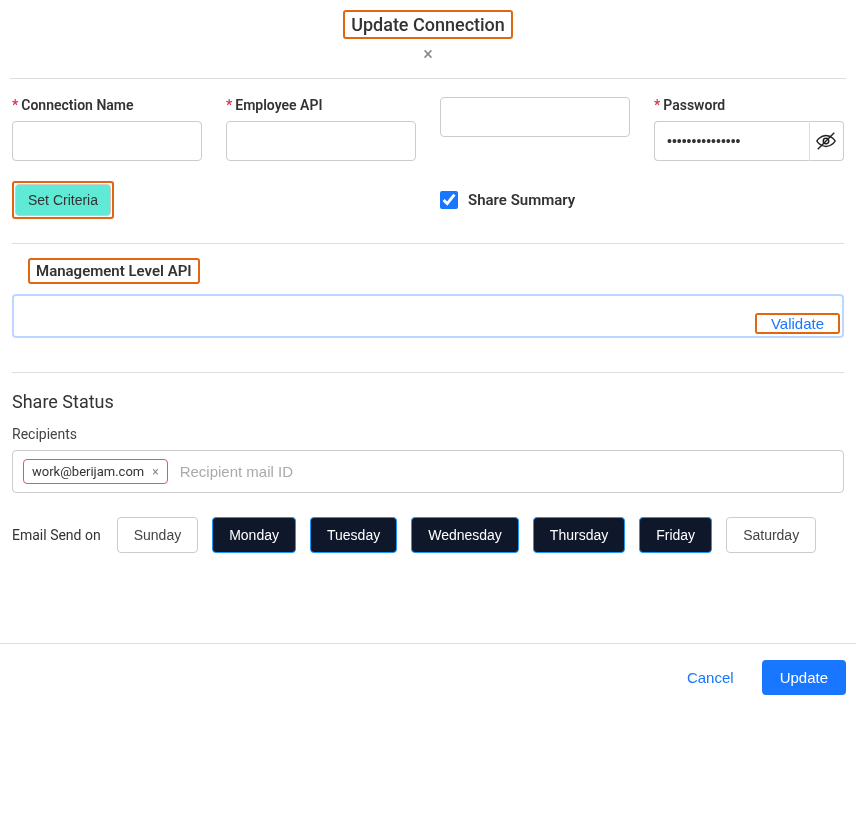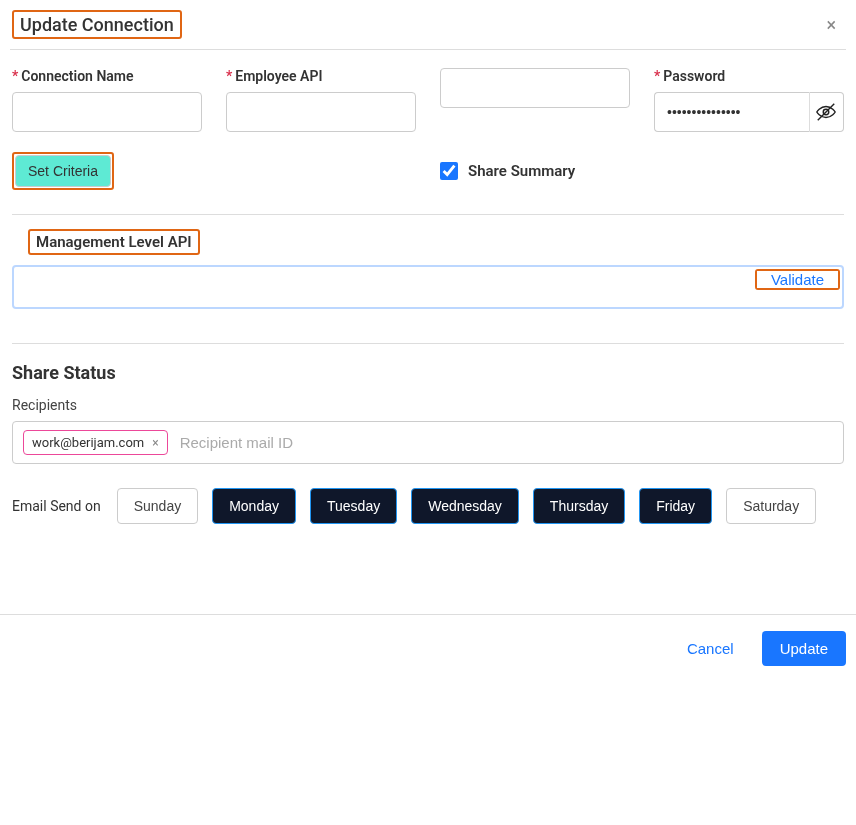--- a/index.html
+++ b/index.html
@@ -1,18 +1,18 @@
 <!DOCTYPE html>
 <html><head>
   <meta charset="utf-8">
   <style>
     * { box-sizing: border-box; margin: 0; padding: 0; }
     body { font-family: -apple-system, BlinkMacSystemFont, "Segoe UI", Roboto, Arial, sans-serif; background: #fff; color: #333; width: 856px; }
     .modal { padding: 0 10px; }
-    .modal-header { display: flex; justify-content: space-between; align-items: center; padding: 10px 2px 10px 2px; border-bottom: 1px solid #ddd; }
+    .modal-header { display: flex; justify-content: space-between; align-items: center; padding: 10px 2px 10px 2px; border-bottom: 1px solid #ddd; flex-direction: column; }
     .modal-title { font-size: 18px; font-weight: 500; color: #333; }
     .hl-box { border: 2.5px solid #e06614; border-radius: 3px; padding: 2px 6px; display: inline-block; }
     .close-x { color: #888; font-size: 18px; cursor: pointer; padding: 4px 8px; }
 
     .form-grid { display: grid; grid-template-columns: 1fr 1fr 1fr 1fr; column-gap: 24px; row-gap: 24px; padding: 18px 2px 0 2px; }
     .field-label { font-size: 14px; font-weight: 600; color: #333; margin-bottom: 8px; display: block; }
     .req { color: #d9304c; margin-right: 3px; }
     .text-input { width: 100%; height: 40px; border: 1px solid #ccc; border-radius: 4px; padding: 0 12px; font-size: 14px; color: #333; background: #fff; }
     .text-input.blurred { color: transparent; text-shadow: 0 0 8px rgba(0,0,0,0.25); }
     .pwd-wrap { position: relative; display: flex; }
@@ -27,29 +27,29 @@
 
     .chk-row { display: flex; align-items: center; gap: 10px; }
     .chk { width: 18px; height: 18px; accent-color: #1976ff; cursor: pointer; }
     .chk-label { font-size: 15px; font-weight: 600; color: #333; }
 
     .divider { border: none; border-top: 1px solid #ddd; margin: 24px 2px 0 2px; }
 
     .section-title { font-size: 15px; font-weight: 600; color: #333; margin: 14px 2px 10px 2px; display: inline-block; }
     .highlighted-title { border: 2.5px solid #e06614; border-radius: 3px; padding: 2px 6px; margin-left: 18px; }
 
-    .mgmt-row { display: flex; align-items: flex-start; margin: 0 2px; border: 2px solid #bcd7ff; border-radius: 4px; padding: 2px 2px 2px 2px; }
+    .mgmt-row { display: flex; align-items: flex-end; margin: 0 2px; border: 2px solid #bcd7ff; border-radius: 4px; padding: 2px 2px 2px 2px; }
     .mgmt-input { flex: 1; height: 36px; border: none; outline: none; padding: 0 12px; font-size: 14px; background: #fff; }
     .mgmt-input.blurred { color: transparent; text-shadow: 0 0 8px rgba(0,0,0,0.25); }
     .validate-btn { color: #1976ff; background: #fff; border: none; font-size: 15px; padding: 0 14px; cursor: pointer; }
     .validate-hl { border: 2.5px solid #e06614; border-radius: 3px; display: flex; align-items: center; }
 
     .divider2 { border: none; border-top: 1px solid #ddd; margin: 34px 2px 0 2px; }
 
-    .share-h { font-size: 18px; font-weight: 700; color: #333; margin: 18px 2px 0 2px; }
+    .share-h { font-size: 18px; font-weight: 400; color: #333; margin: 18px 2px 0 2px; }
     .rec-label { font-size: 14px; color: #444; margin: 14px 2px 8px 2px; }
     .tag-input { display: flex; align-items: center; gap: 12px; border: 1px solid #ccc; border-radius: 4px; padding: 8px 10px; margin: 0 2px; }
     .tag { display: inline-flex; align-items: center; gap: 8px; border: 1px solid #ec4899; border-radius: 4px; padding: 4px 8px; font-size: 13px; color: #333; background: #fff; }
     .tag-x { color: #888; cursor: pointer; font-size: 12px; }
     .rec-input { flex: 1; border: none; outline: none; font-size: 15px; color: #333; }
     .rec-input::placeholder { color: #aaa; }
 
     .days-row { display: flex; align-items: center; gap: 14px; margin: 24px 2px 0 2px; flex-wrap: wrap; }
     .days-label { font-size: 14px; color: #333; margin-right: 2px; }
     .day-btn { border-radius: 4px; padding: 9px 16px; font-size: 14px; cursor: pointer; border: 1px solid #ccc; background: #fff; color: #444; }

